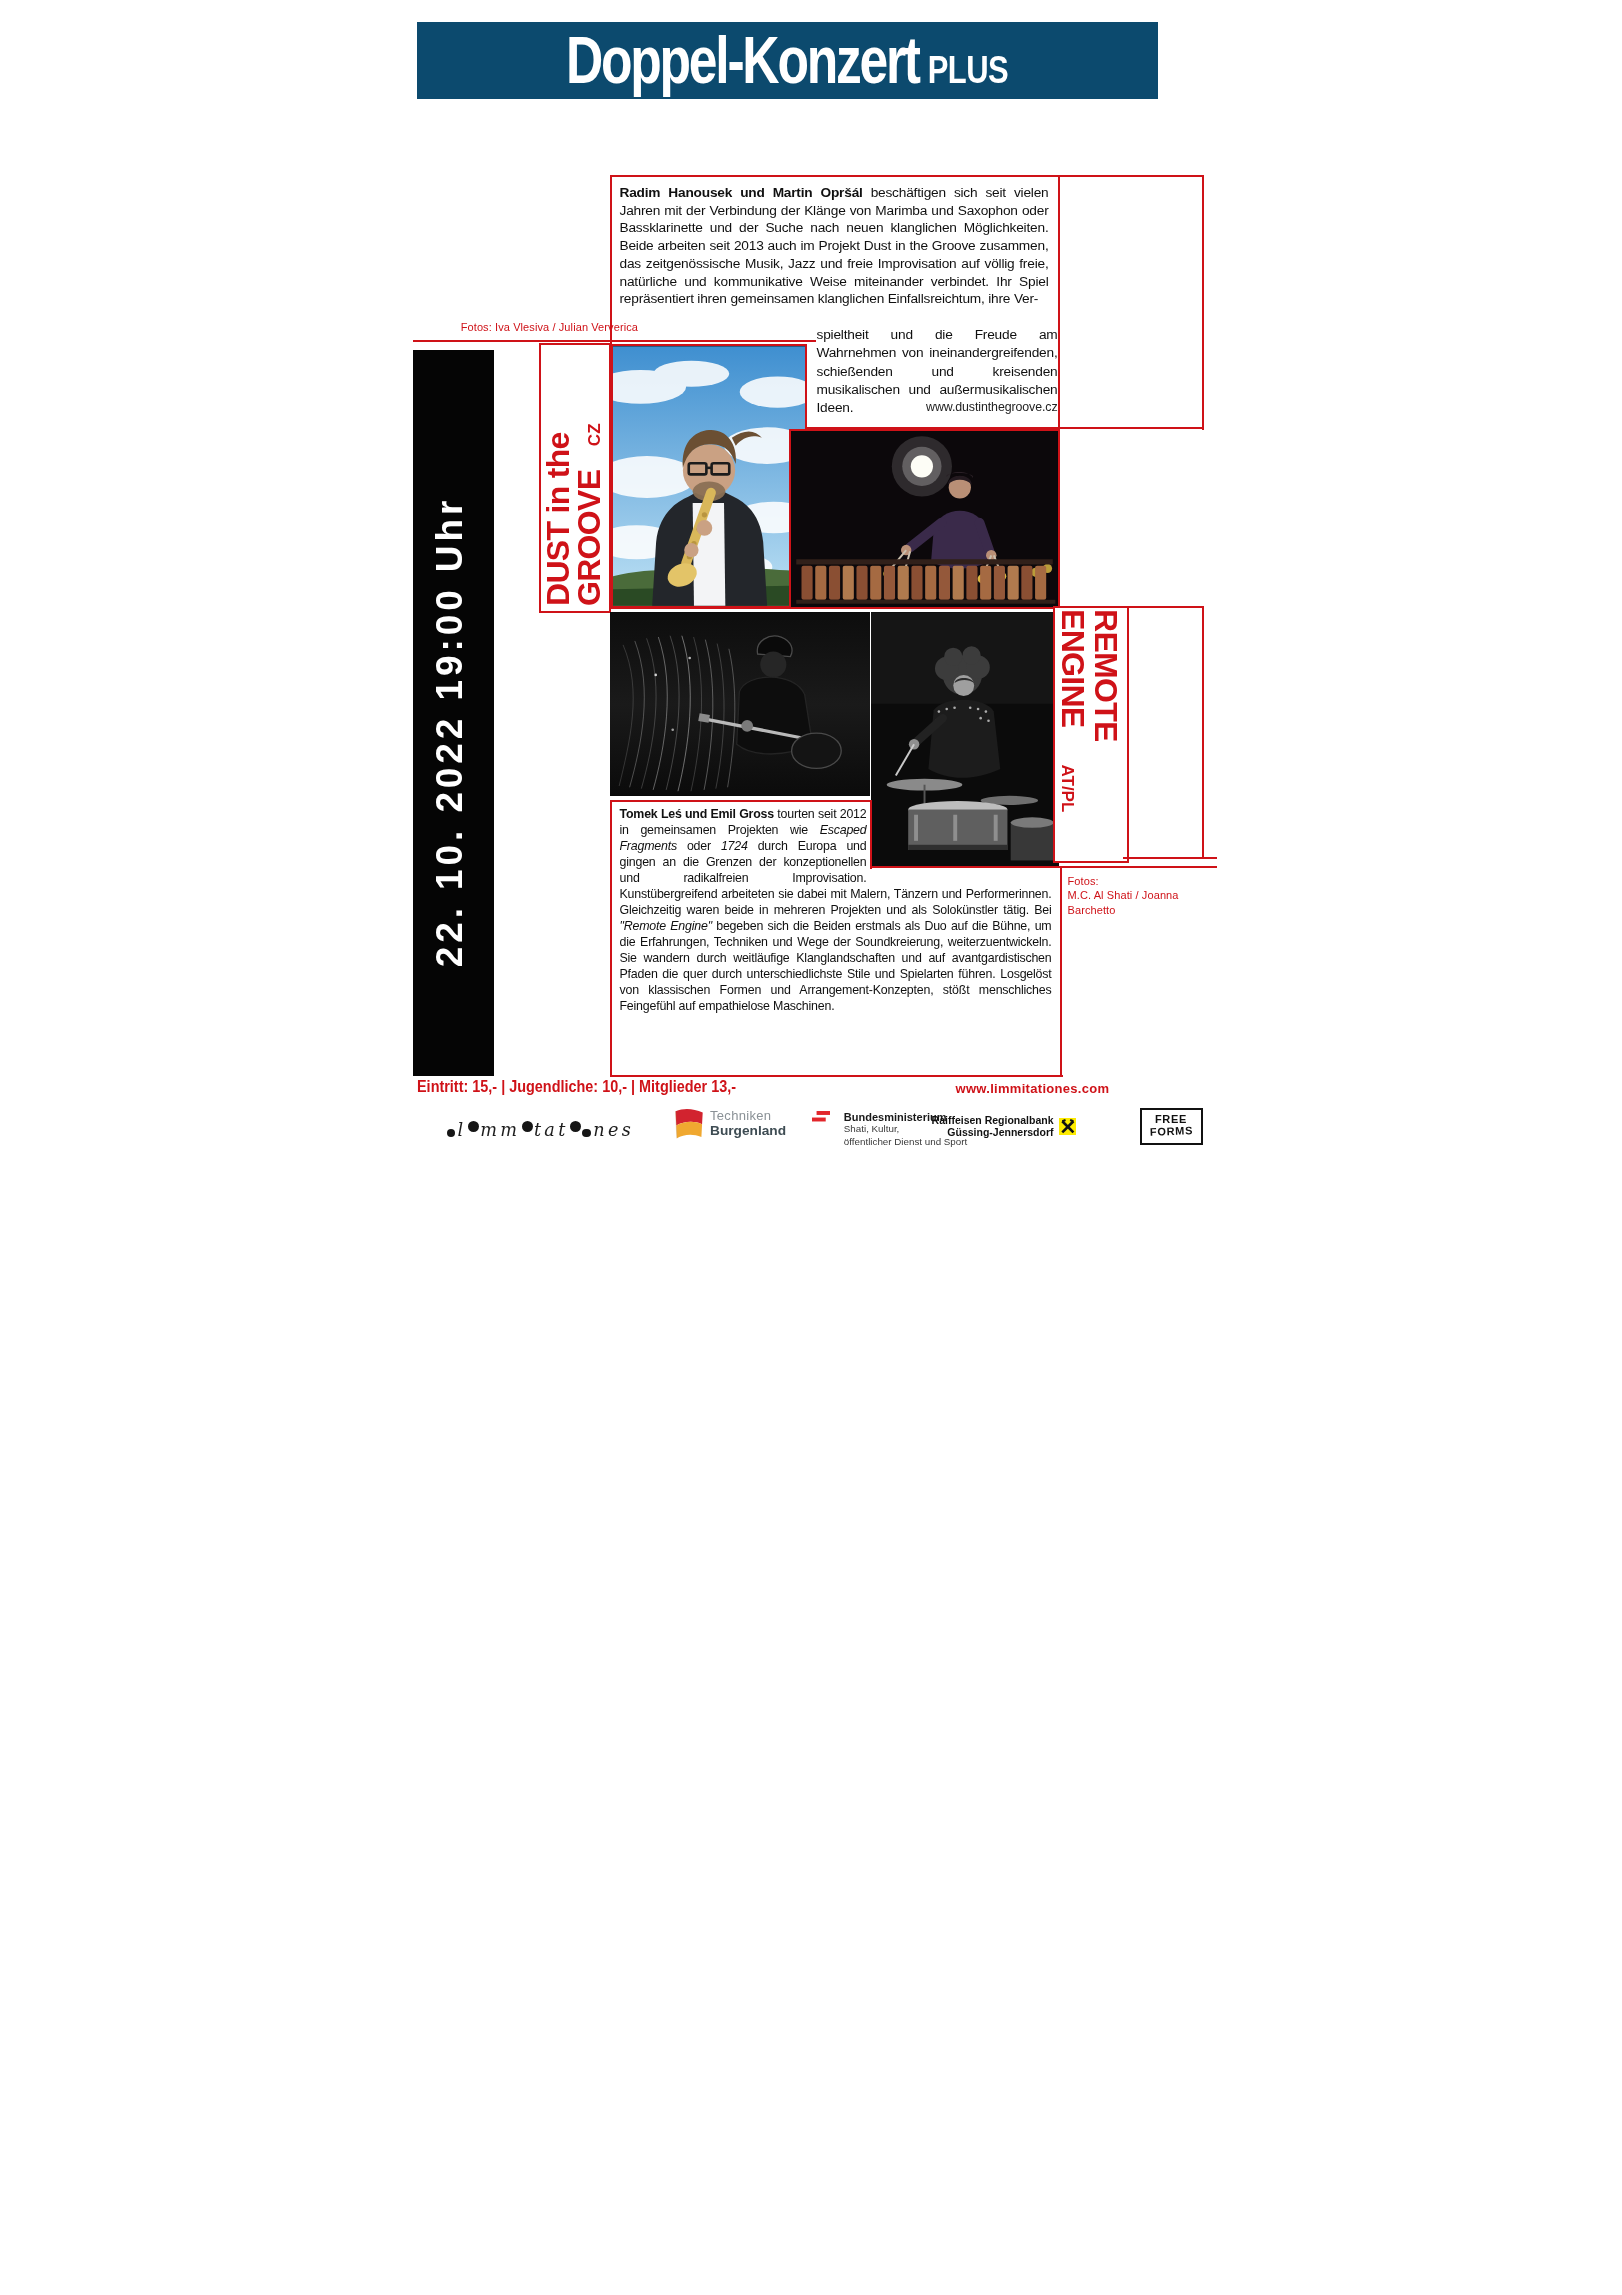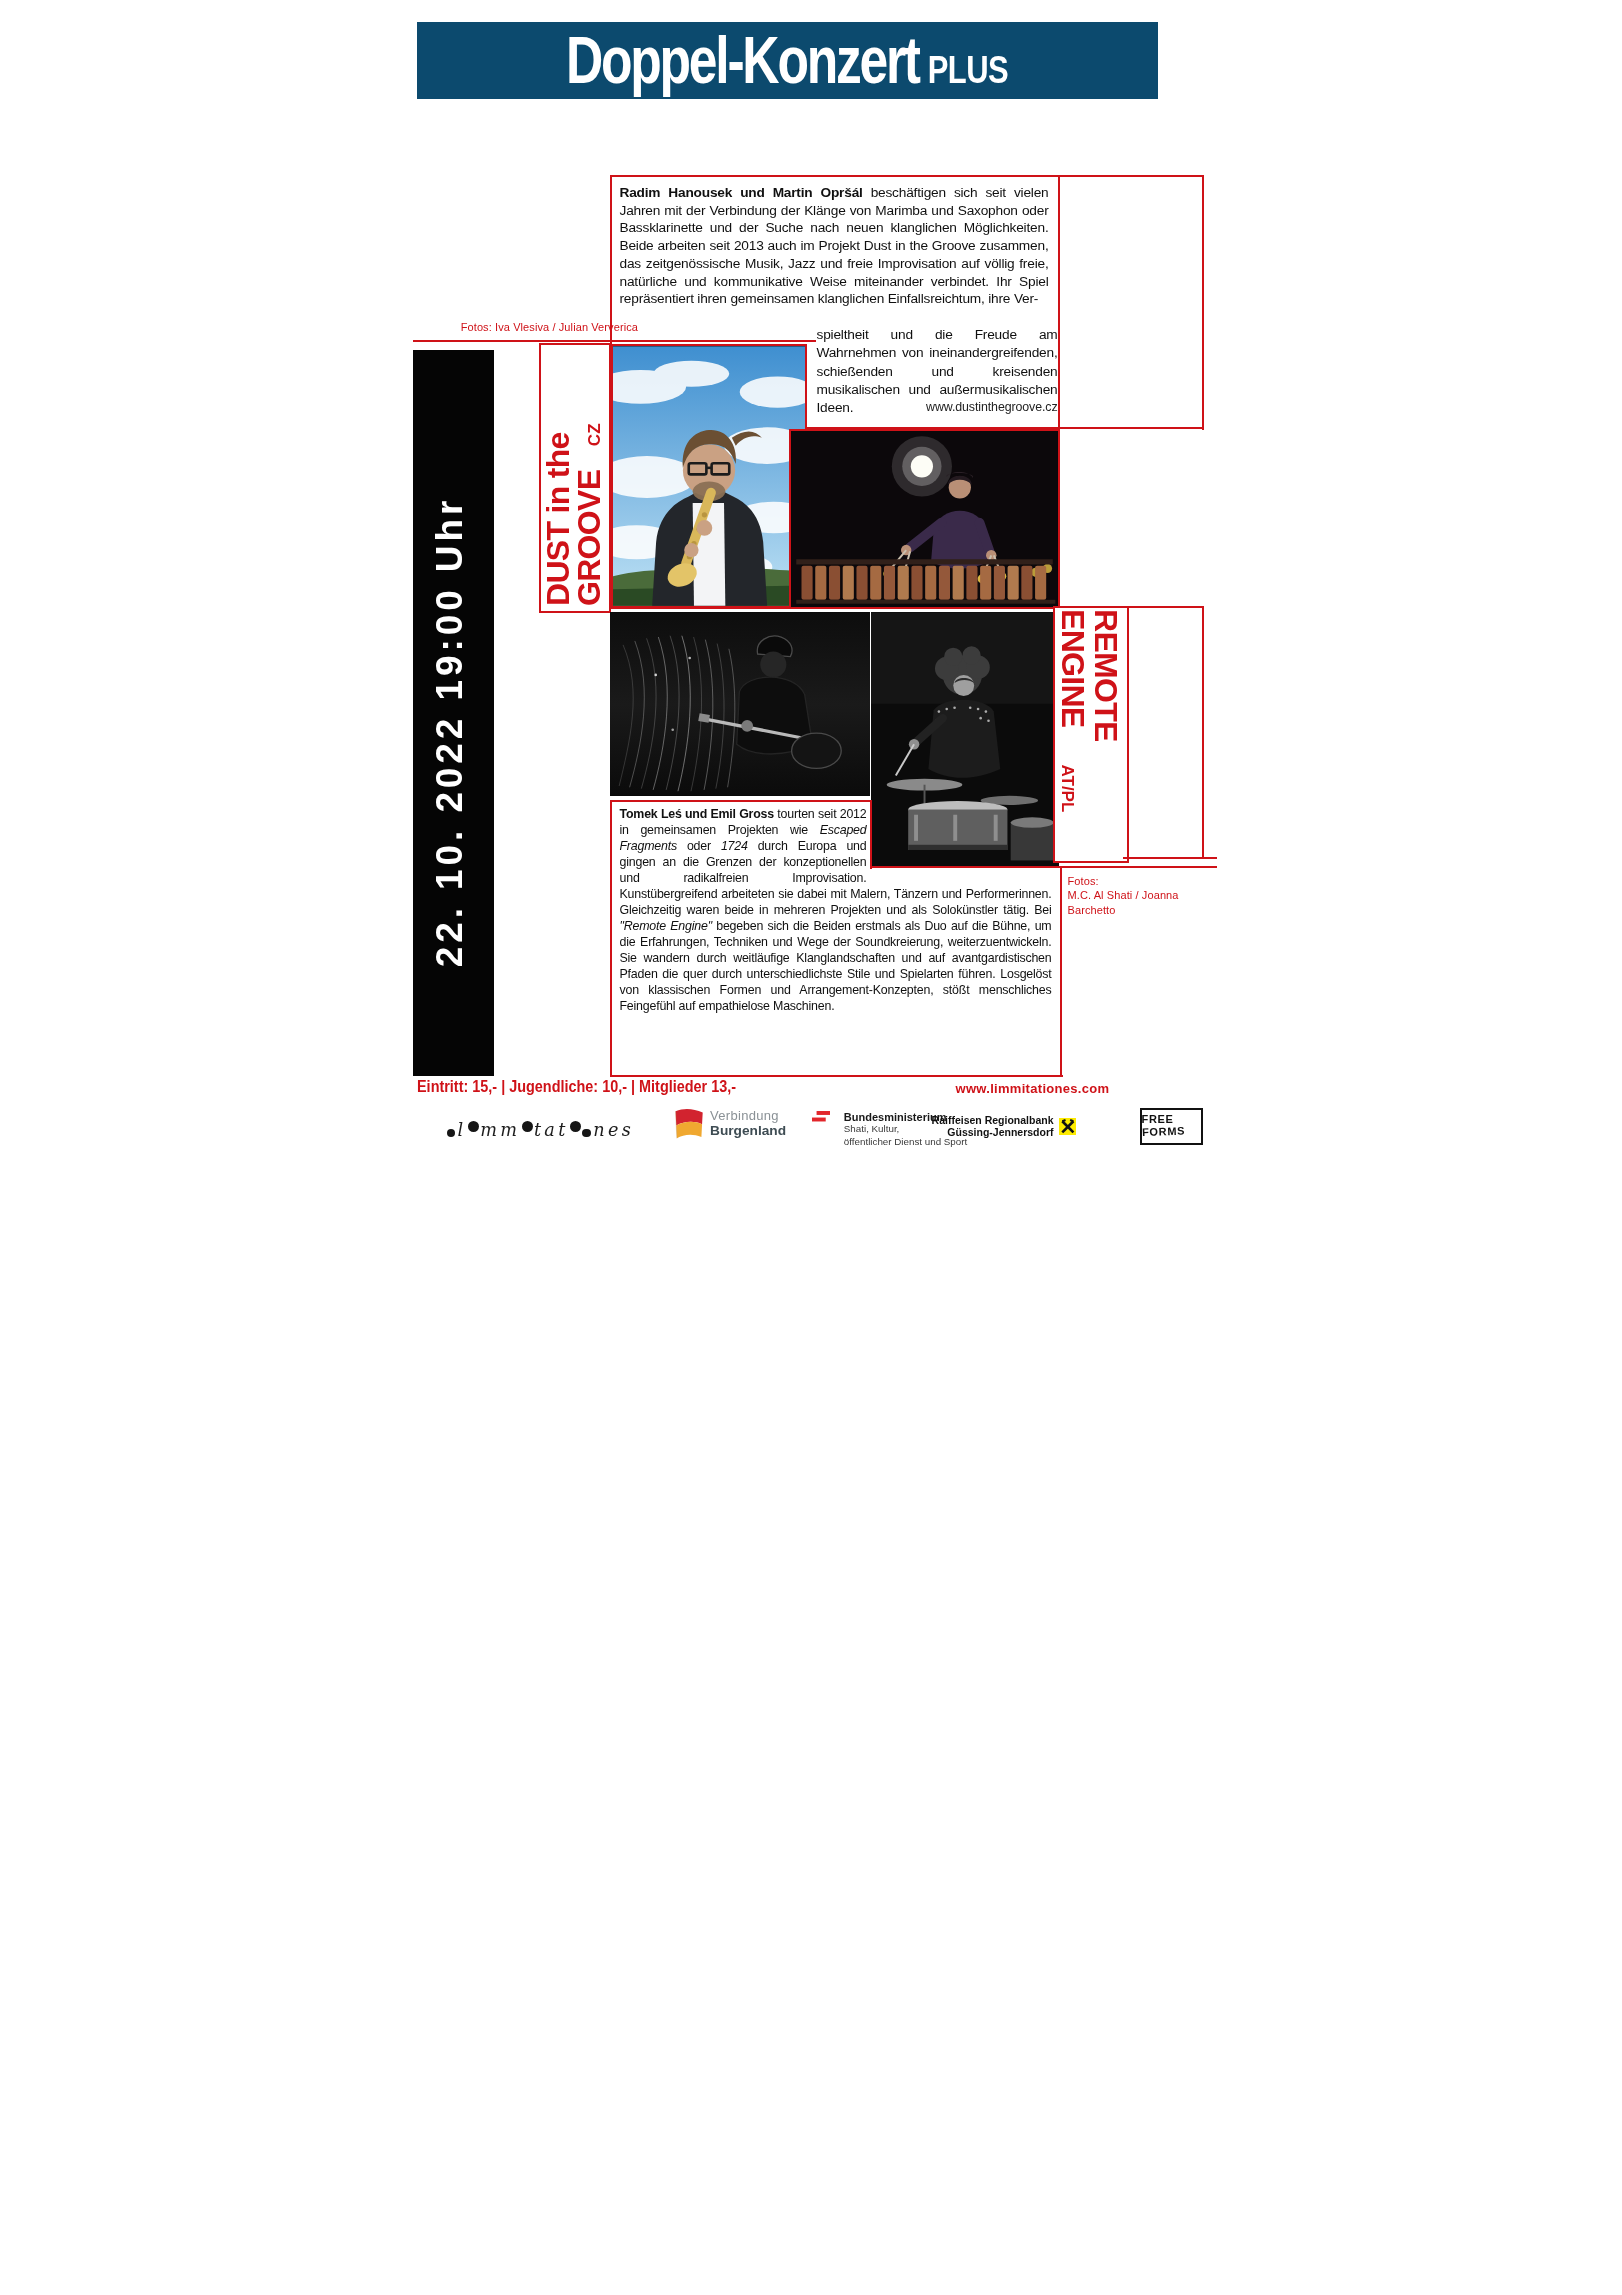--- a/index.html
+++ b/index.html
@@ -53,21 +53,21 @@
   .klb-text{margin-left:6.5px;line-height:14.4px;}
   .klb-l1{font-size:13px;font-weight:300;color:#8a9196;letter-spacing:0.3px;}
   .klb-l2{font-size:13.7px;font-weight:700;color:#3e4c53;}
   .bmk{left:406px;top:1111px;display:flex;align-items:flex-start;}
   .bmk-text{margin-left:14px;line-height:12.4px;}
   .bmk-l1{font-size:11px;font-weight:700;color:#191919;}
   .bmk-l2{font-size:9.8px;color:#3a3a3a;}
   .rrb{left:504px;top:1114px;display:flex;align-items:center;}
   .rrb-text{width:144px;text-align:right;line-height:12.4px;font-size:10.5px;font-weight:700;color:#111;}
   .rrb-icon{margin-left:5.2px;}
-  .ff{left:734px;top:1108px;width:59px;height:33px;border:2.6px solid #111;background:#fff;text-align:left;font-weight:800;color:#111;position:absolute;}
+  .ff{left:734px;top:1108px;width:59px;height:33px;border:2.6px solid #111;background:#fff;text-align:center;font-weight:800;color:#111;position:absolute;}
   .ff .f1{font-size:11px;line-height:13px;margin-top:2.6px;letter-spacing:0.7px;}
   .ff .f2{font-size:11px;line-height:11.8px;letter-spacing:0.7px;transform:rotate(-2deg);}
 </style>
 </head>
 <body>
 
 <div id="page">
 
   <div class="abs title-bar">
     <span class="title-inner"><span>Doppel-Konzert</span><span class="title-plus">PLUS</span></span>
@@ -305,21 +305,21 @@
       <span class="lt">nes</span>
   </div>
 
   <div class="abs klb">
     <svg width="31" height="35" viewBox="0 0 48 54">
       <path d="M4,8 C18,2 32,4 46,10 L45,28 C31,22 17,24 5,30 Z" fill="#d2232f"></path>
       <path d="M5,30 C17,24 31,22 45,28 L44,48 C30,42 16,44 6,50 Z" fill="#f0a830"></path>
       <path d="M4,8 L5,30 6,50" stroke="#b4894f" stroke-width="1" fill="none" opacity="0.5"></path>
     </svg>
     <div class="klb-text">
-      <div class="klb-l1">Verbindung</div>
+      <div class="klb-l1">Techniken</div>
       <div class="klb-l2">Burgenland</div>
     </div>
   </div>
 
   <div class="abs bmk">
     <svg width="18.3" height="11.8" viewBox="0 0 28 18">
       <rect x="7" y="0" width="21" height="6" fill="#e2262b"></rect>
       <rect x="0" y="10" width="21" height="6" fill="#e2262b"></rect>
     </svg>
     <div class="bmk-text">

